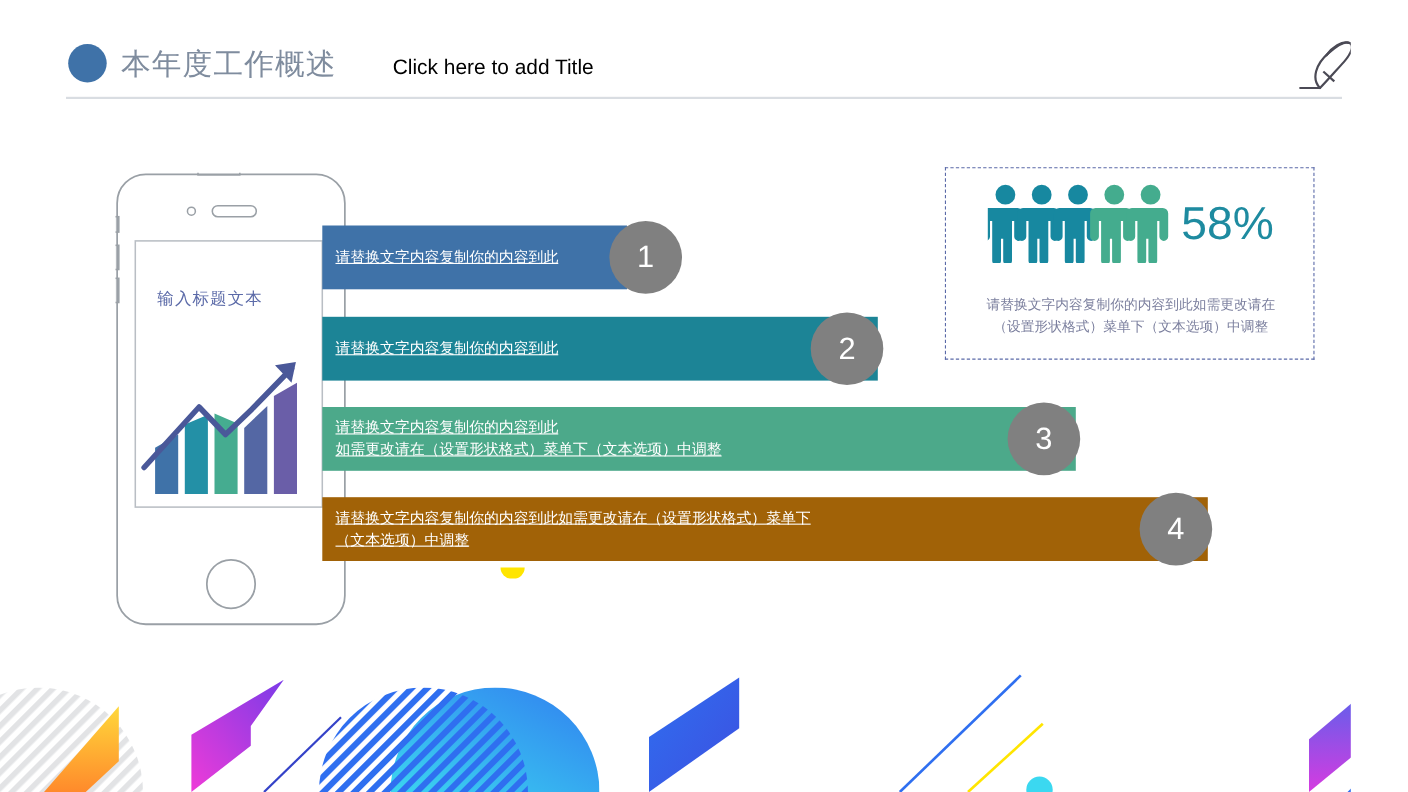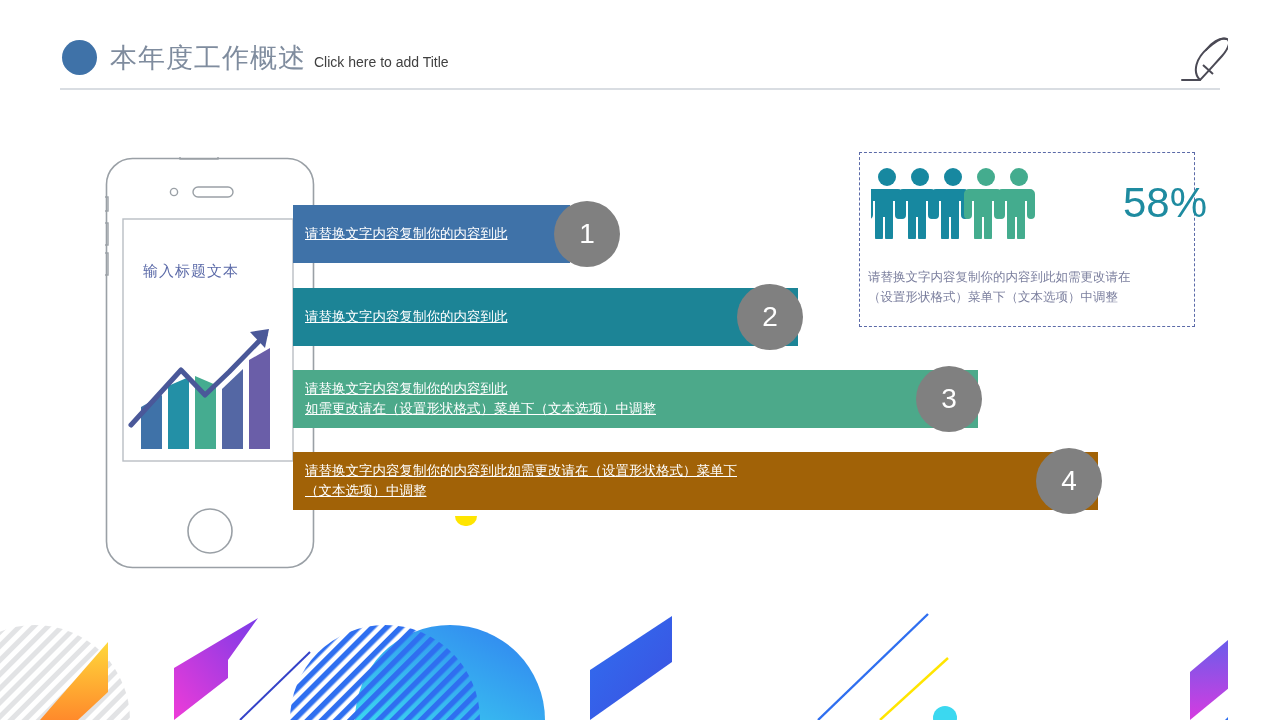--- a/index.html
+++ b/index.html
@@ -12,21 +12,21 @@
   .header { position:absolute; left:0; top:0; width:1280px; height:96px; }
   .header-dot {
     position:absolute; left:62px; top:40px; width:35px; height:35px;
     border-radius:50%; background:#3F72A8;
   }
   .header-title {
     position:absolute; left:110px; top:40px; height:36px;
     display:flex; align-items:baseline; gap:8px; white-space:nowrap;
   }
   .title-cn { font-size:27px; color:#7F8C9E; letter-spacing:1px; }
-  .title-en { font-size:14px; color:#404040; }
+  .title-en { font-size:19px; color:#000000;margin-left:43px; }
   .header-rule {
     position:absolute; left:60px; top:88px; width:1160px; height:2px; background:#d9dde2;
   }
   .pen-icon { position:absolute; left:1176px; top:28px; width:64px; height:60px; }
 
   
   .phone { position:absolute; left:86px; top:157px; width:210px; height:412px;padding-left:19px; }
   .phone svg { display:block; }
   .phone-screen-title {
     position:absolute; left:0; top:105px; width:210px; text-align:center;
@@ -68,26 +68,26 @@
   .yellow-arc {
     position:absolute; left:455px; top:516px; width:22px; height:10px;
     background:#FFE500; border-radius:0 0 11px 11px;
   }
 
   
   .stat-box {
     position:absolute; left:859px; top:152px; width:336px; height:175px;
     border:1px dashed #5B6AA8;
   }
-  .stat-top { position:absolute; left:11px; top:10px; width:336px; height:80px;
-              display:flex; align-items:center; justify-content:space-between; gap:10px; }
+  .stat-top { position:absolute; left:0; top:10px; width:336px; height:80px;
+              display:flex; align-items:center; justify-content:center; gap:10px; }
   .people { display:flex; gap:4px; }
   .stat-pct { font-size:42px; color:#1E8BA0; letter-spacing:0px; }
   .stat-caption {
-    position:absolute; left:8px; top:114px; width:320px; 
+    position:absolute; left:8px; top:114px; width:320px; text-align:center;
     font-size:12.5px; line-height:20px; color:#7B7F9E; white-space:pre-line;
   }
 
   
   .decor { position:absolute; left:0; top:600px; width:1280px; height:120px; }
 </style>
 </head>
 <body>
 
 <div class="slide">

